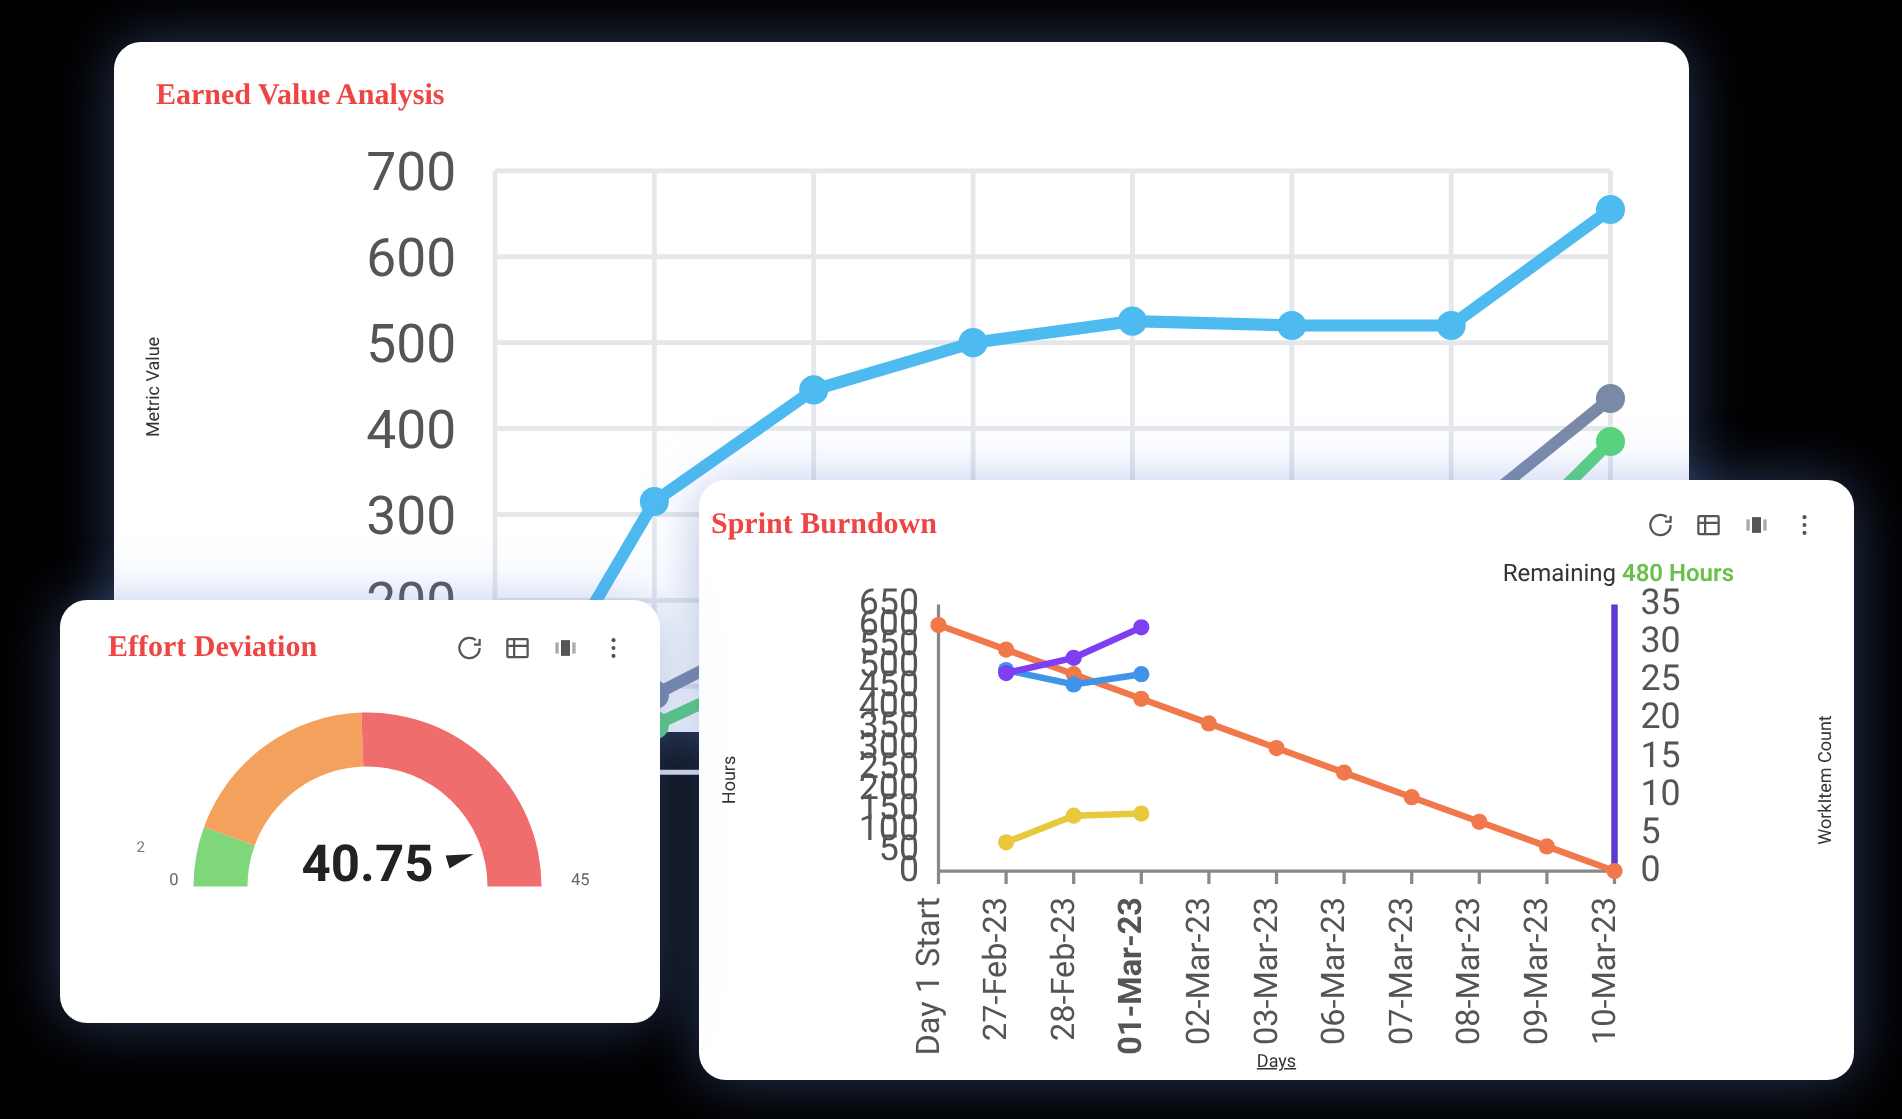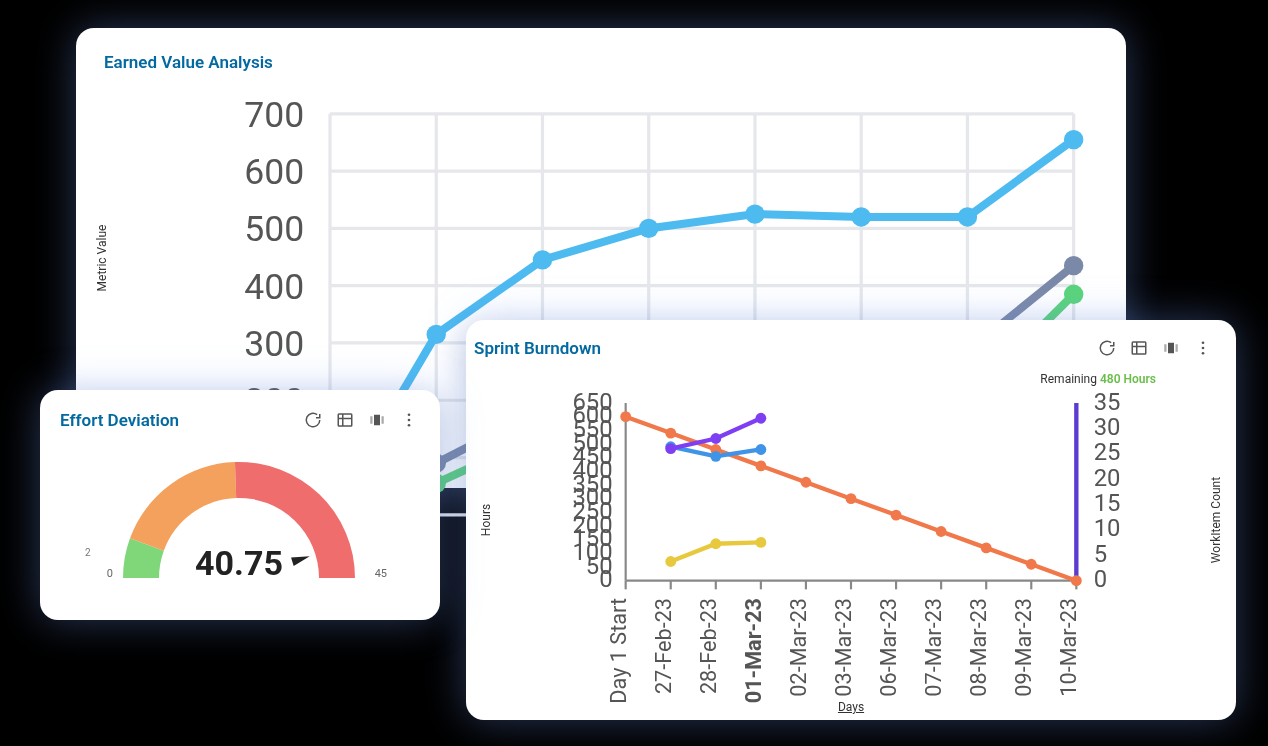--- a/index.html
+++ b/index.html
@@ -11,23 +11,24 @@
     position: relative;
     overflow: hidden;
   }
   .card {
     position: absolute;
     background: #fff;
     border-radius: 18px;
     box-shadow: 0 0 40px rgba(120,160,255,0.35), 0 8px 30px rgba(0,0,0,0.15);
   }
   .card-title {
-    font-size: 17px;
+    font-size: 20px;
     font-weight: 600;
-    color: #0369a1;
+    color: #ef4444;
+    font-family: Liberation Serif, serif;
   }
   .icon-row {
     display: flex;
     gap: 14px;
     align-items: center;
   }
   .icon {
     width: 18px;
     height: 18px;
     cursor: pointer;
@@ -56,24 +57,24 @@
     left: 26px;
     top: 50%;
     transform: translate(-50%,-50%) rotate(-90deg);
     font-size: 12px;
     color: #333;
     white-space: nowrap;
   }
   
   #card-gauge {
     left: 40px;
-    top: 390px;
+    top: 400px;
     width: 400px;
-    height: 230px;
-    padding: 20px 22px 10px 20px;
+    height: 282px;
+    padding: 20px 22px 10px 32px;
     z-index: 3;
   }
   #card-gauge .header {
     display: flex;
     justify-content: space-between;
     align-items: center;
   }
   .gauge-wrap {
     position: relative;
     width: 280px;
@@ -117,21 +118,21 @@
   .burn-sub {
     font-size: 12px;
     font-weight: 600;
     color: #222;
     margin: 8px 0 4px 56px;
   }
   .burn-remaining {
     position: absolute;
     right: 80px;
     top: 52px;
-    font-size: 12px;
+    font-size: 16px;
     color: #333;
   }
   .burn-remaining .val { color: #6abf4b; font-weight:600; }
   #burn-plot {
     position: absolute;
     left: 60px;
     right: 60px;
     top: 70px;
     bottom: 70px;
   }

